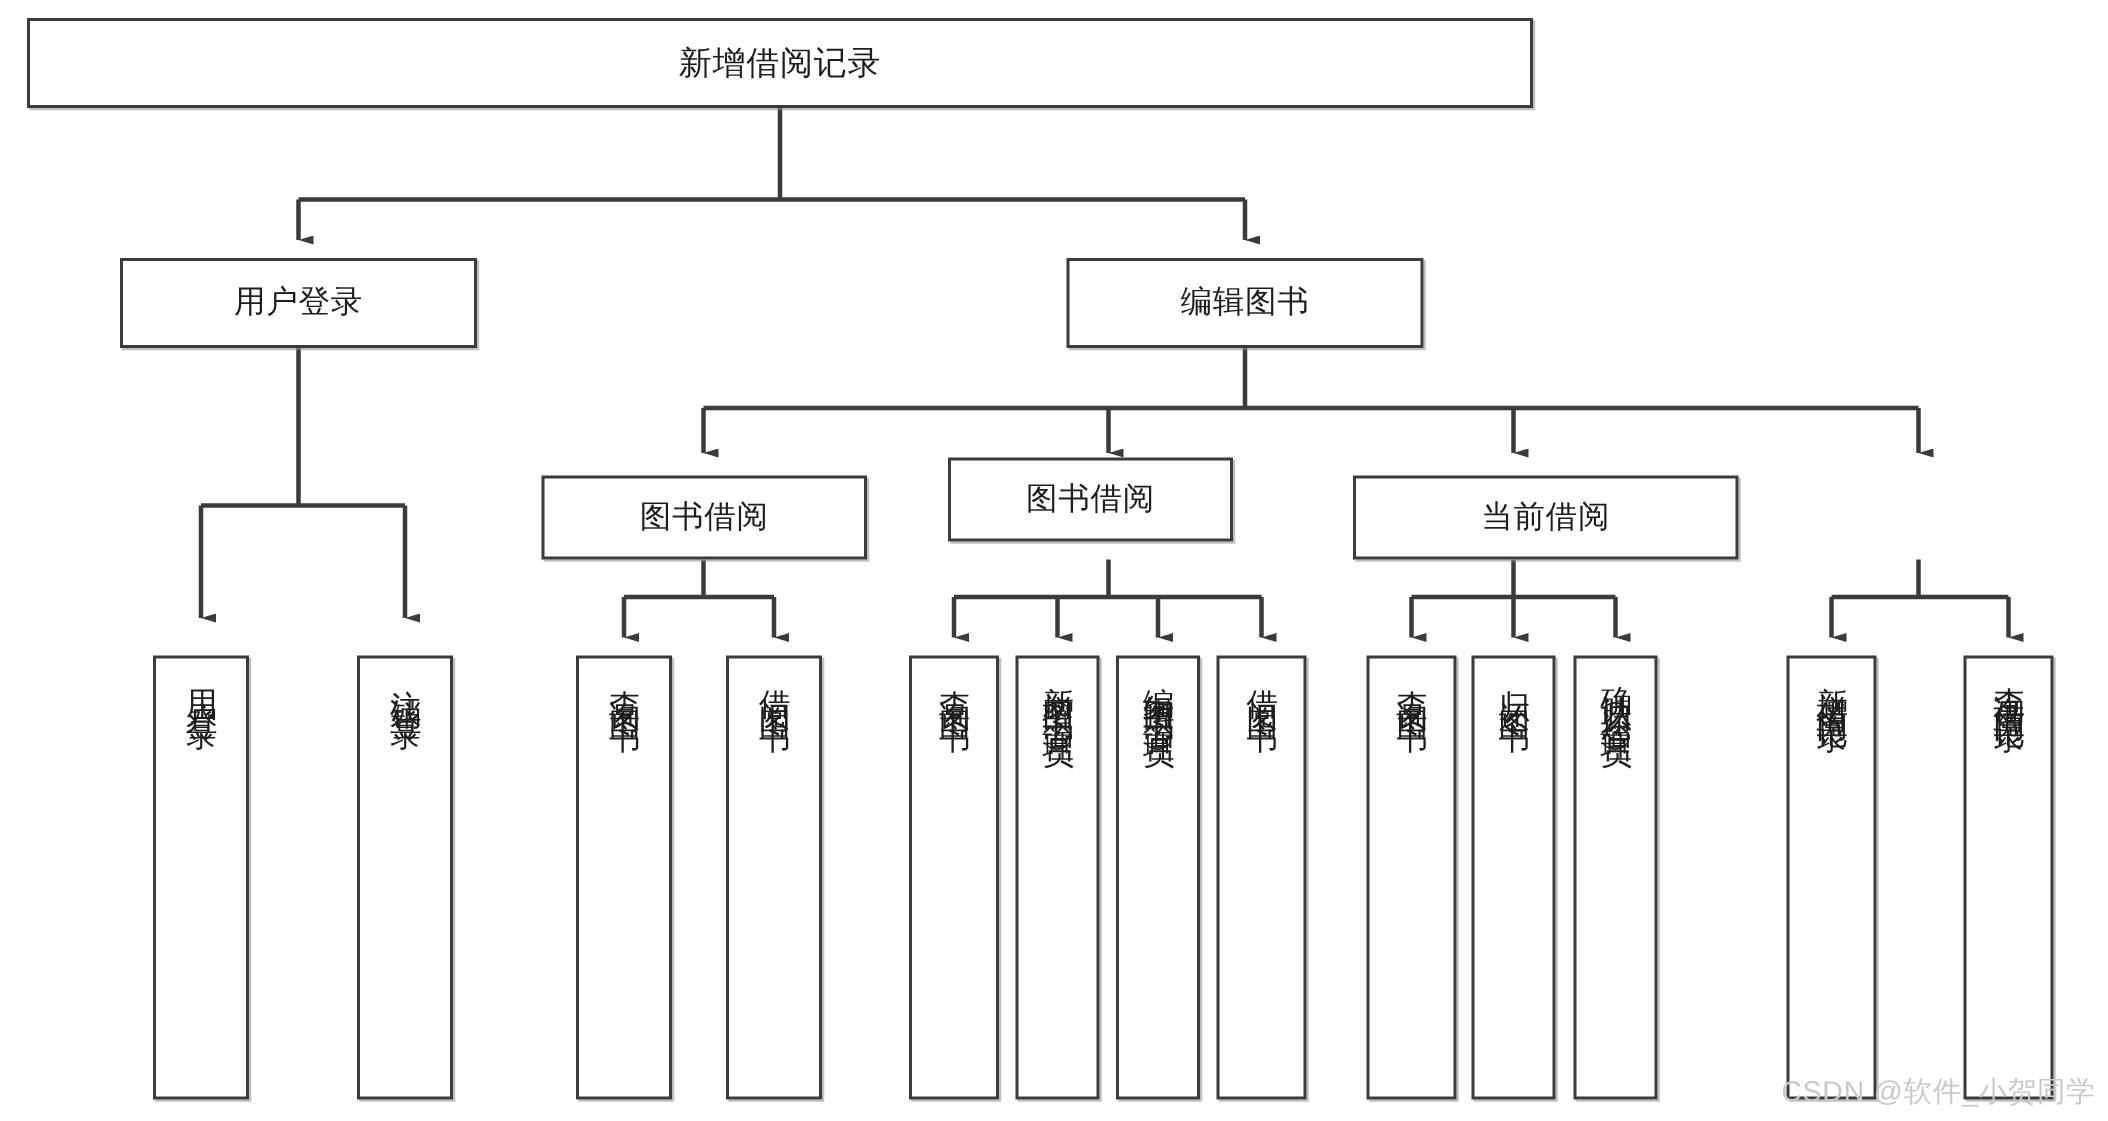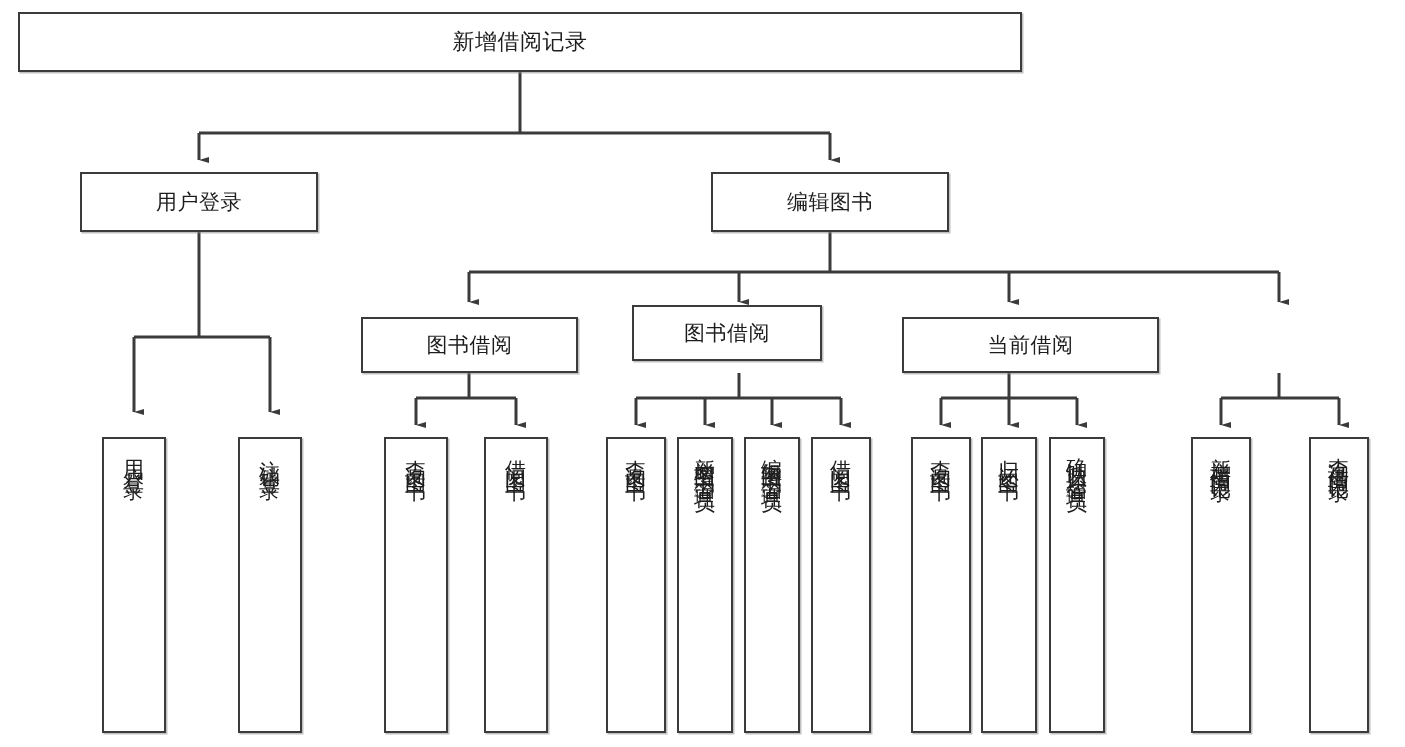--- a/index.html
+++ b/index.html
@@ -213,14 +213,15 @@
   </div>
 
   <div class="node v tight" style="left:1191px; top:437px; width:60px; height:296px;">
     <span class="label">新增借阅记录</span>
   </div>
 
   <div class="node v tight" style="left:1309px; top:437px; width:60px; height:296px;">
     <span class="label">查询借阅记录</span>
   </div>
 
+  <div id="watermark">CSDN @软件_小贺同学</div>
 
 </div>
 
 </body></html>

